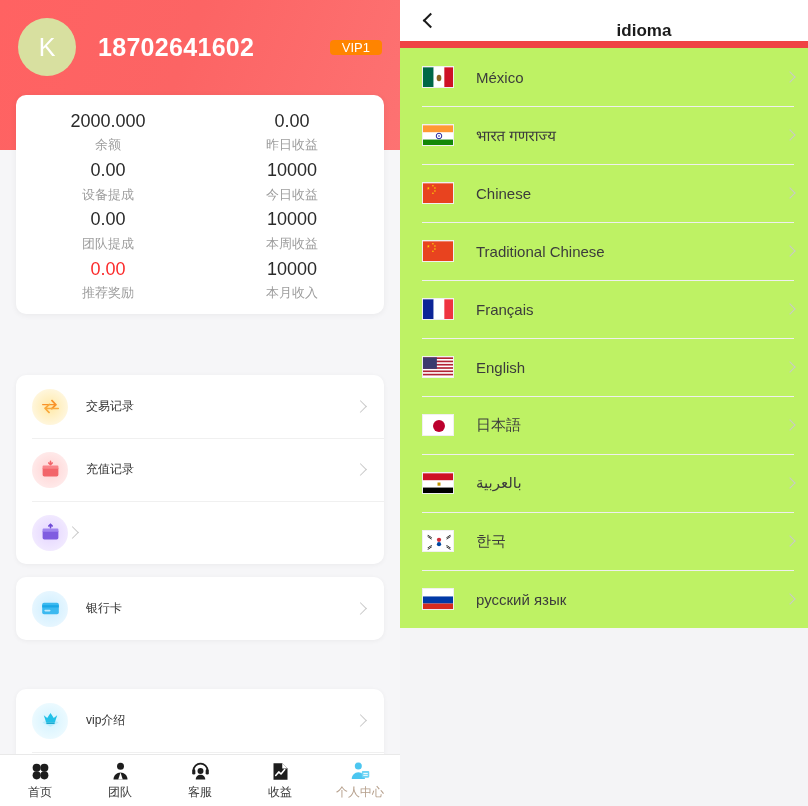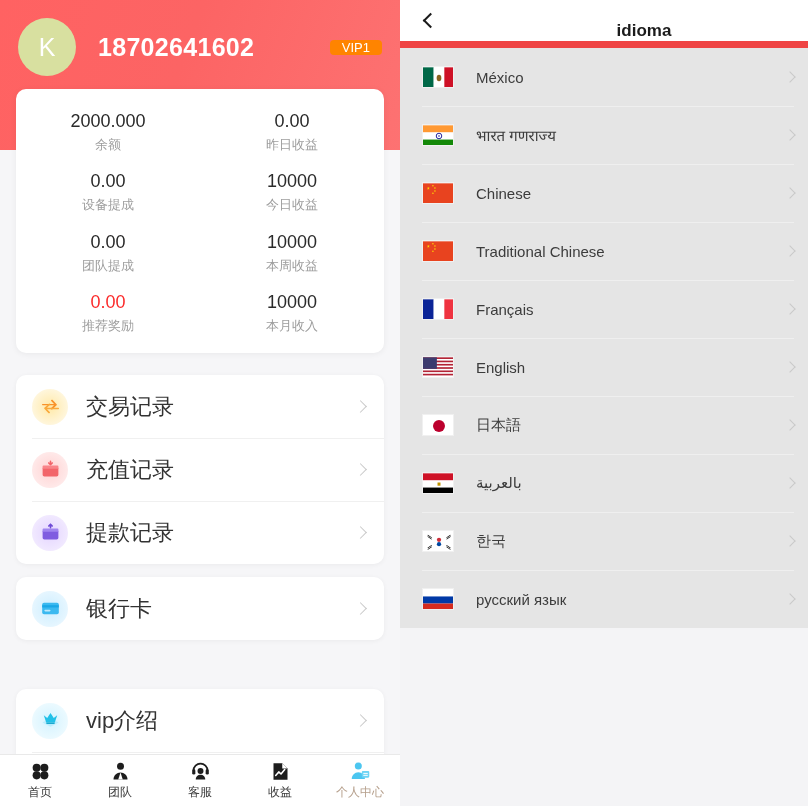--- a/index.html
+++ b/index.html
@@ -48,22 +48,22 @@
     background: #ff8400;
     color: #ffffff;
     font-size: 13px;
     padding: 0 12px;
     border-radius: 4px;
     flex: 0 0 auto;
   }
 
   
   .stats-card {
-    position: absolute; top: 89px; left: 16px;
-    width: 368px; height: 264px;
+    position: absolute; top: 95px; left: 16px;
+    width: 368px; height: 219px;
     background: #ffffff;
     border-radius: 10px;
     box-shadow: 0 1px 6px rgba(0,0,0,0.06);
     z-index: 2;
     display: grid;
     grid-template-columns: 1fr 1fr;
     grid-template-rows: repeat(4, 1fr);
     padding: 12px 0 10px 0;
   }
   .stat {
@@ -99,21 +99,21 @@
     height: 1px; background: #f0f0f0;
   }
   .mi-icon {
     width: 36px; height: 36px; border-radius: 50%;
     flex: 0 0 auto;
     display: flex; align-items: center; justify-content: center;
     position: relative;
   }
   .mi-label {
     margin-left: 18px;
-    font-size: 22px; color: #333333;
+    font-size: 12px; color: #333333;
     flex: 1 1 auto;
   }
   .chev {
     width: 9px; height: 9px;
     border-top: 1.6px solid #c9c9c9;
     border-right: 1.6px solid #c9c9c9;
     transform: rotate(45deg);
     flex: 0 0 auto;
     margin-right: 5px;
   }
@@ -179,21 +179,21 @@
     width: 100%; text-align: center;
     font-size: 17px; font-weight: bold; color: #1b1b1b;
   }
   .lang-list { background: #ffffff; }
   .lang-item {
     height: 58px;
     display: flex; align-items: center;
     padding: 0 14px 0 22px;
     position: relative;
     cursor: pointer;
-    background: #e5e5e5;
+    background: #bef264;
   }
   .lang-item + .lang-item::before {
     content: ""; position: absolute; top: 0; left: 22px; right: 14px;
     height: 1px; background: #efefef;
   }
   .flag {
     width: 32px; height: 22px;
     flex: 0 0 auto;
     position: relative;
     overflow: hidden;
@@ -288,21 +288,20 @@
         <div class="chev"></div>
       </div>
       <div class="menu-item">
         <div class="mi-icon ic-withdraw">
           <svg width="21" height="21" viewBox="0 0 24 24">
             <path d="M3 10h18v8a2 2 0 0 1-2 2H5a2 2 0 0 1-2-2v-8z" fill="#7f5ce0"></path>
             <path d="M4 7.5h16a1 1 0 0 1 1 1V11H3V8.5a1 1 0 0 1 1-1z" fill="#a085ef"></path>
             <path d="M12 6.5v-4m0 0-2 2m2-2 2 2" stroke="#6f4bd6" stroke-width="1.8" fill="none" stroke-linecap="round" stroke-linejoin="round"></path>
           </svg>
         </div>
-        <div class="mi-label">提款记录</div>
         <div class="chev"></div>
       </div>
     </div>
 
     <div class="menu-group g2">
       <div class="menu-item">
         <div class="mi-icon ic-bank">
           <svg width="21" height="21" viewBox="0 0 24 24">
             <rect x="2.5" y="5.5" width="19" height="13" rx="2" fill="#3bb9f0"></rect>
             <rect x="2.5" y="8.2" width="19" height="2.6" fill="#1aa7e6"></rect>

